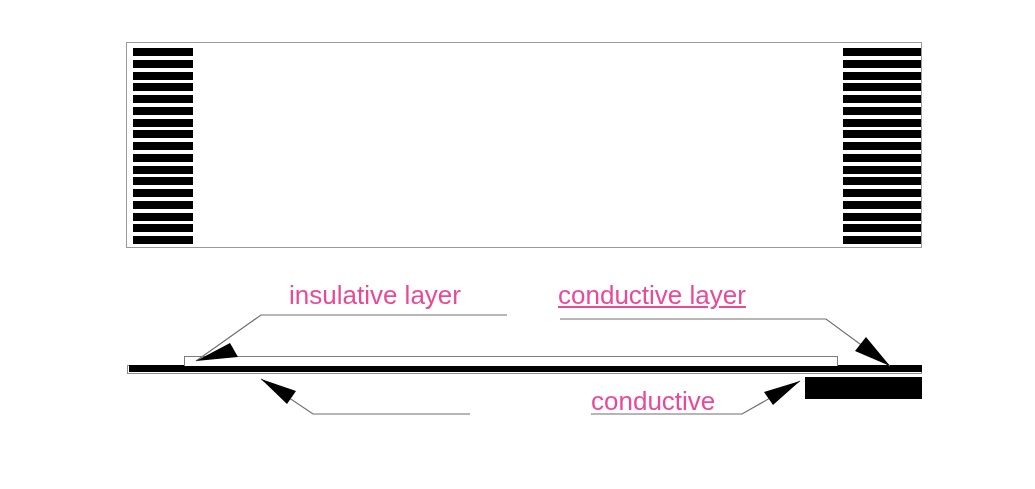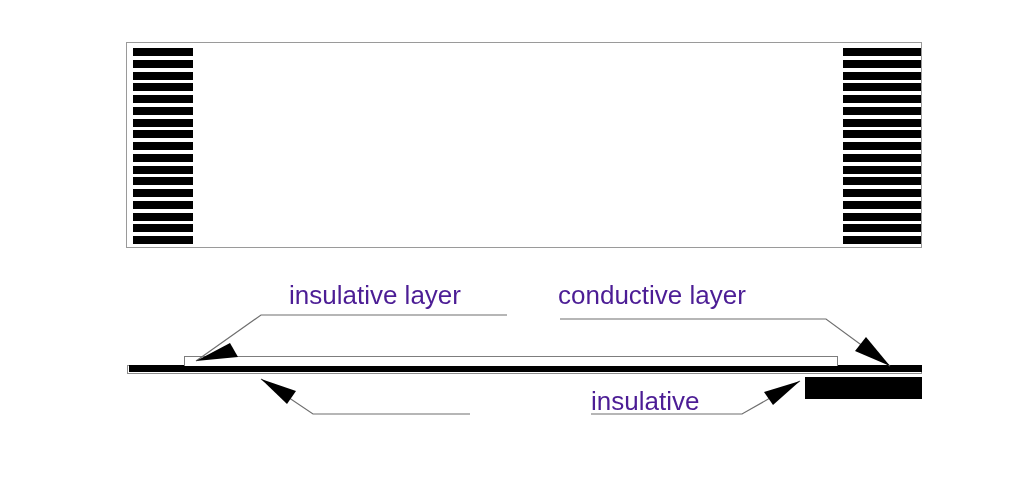--- a/index.html
+++ b/index.html
@@ -94,26 +94,26 @@
     top: 377px;
     width: 117px;
     height: 22px;
     background: #000000;
   }
 
   
   .label {
     position: absolute;
     font-size: 26px;
-    color: #4c1d95;
+    color: #ec4899;
     white-space: nowrap;
     line-height: 1;
   }
   #label-insulative  { left: 289px; top: 282px; }
-  #label-conductive  { left: 558px; top: 282px; }
+  #label-conductive  { left: 558px; top: 282px; text-decoration: underline; }
   #label-base-film   { left: 333px; top: 388px; }
   #label-stiffener   { left: 591px; top: 388px; }
 
   
   #leaders {
     position: absolute;
     left: 0;
     top: 0;
     width: 1035px;
     height: 489px;
@@ -194,16 +194,16 @@
         <polyline points="591,414 742,414 800,381" fill="none" stroke="#6f6f6f" stroke-width="1.2"></polyline>
         <polygon points="800,381 764,392 773,405" fill="#000000"></polygon>
       </g>
     </svg>
 
     <div class="label" id="label-insulative">insulative layer</div>
 
     <div class="label" id="label-conductive">conductive layer</div>
 
 
-    <div class="label" id="label-stiffener">insulative</div>
+    <div class="label" id="label-stiffener">conductive</div>
   </div>
 
 </div>
 
 </body></html>

